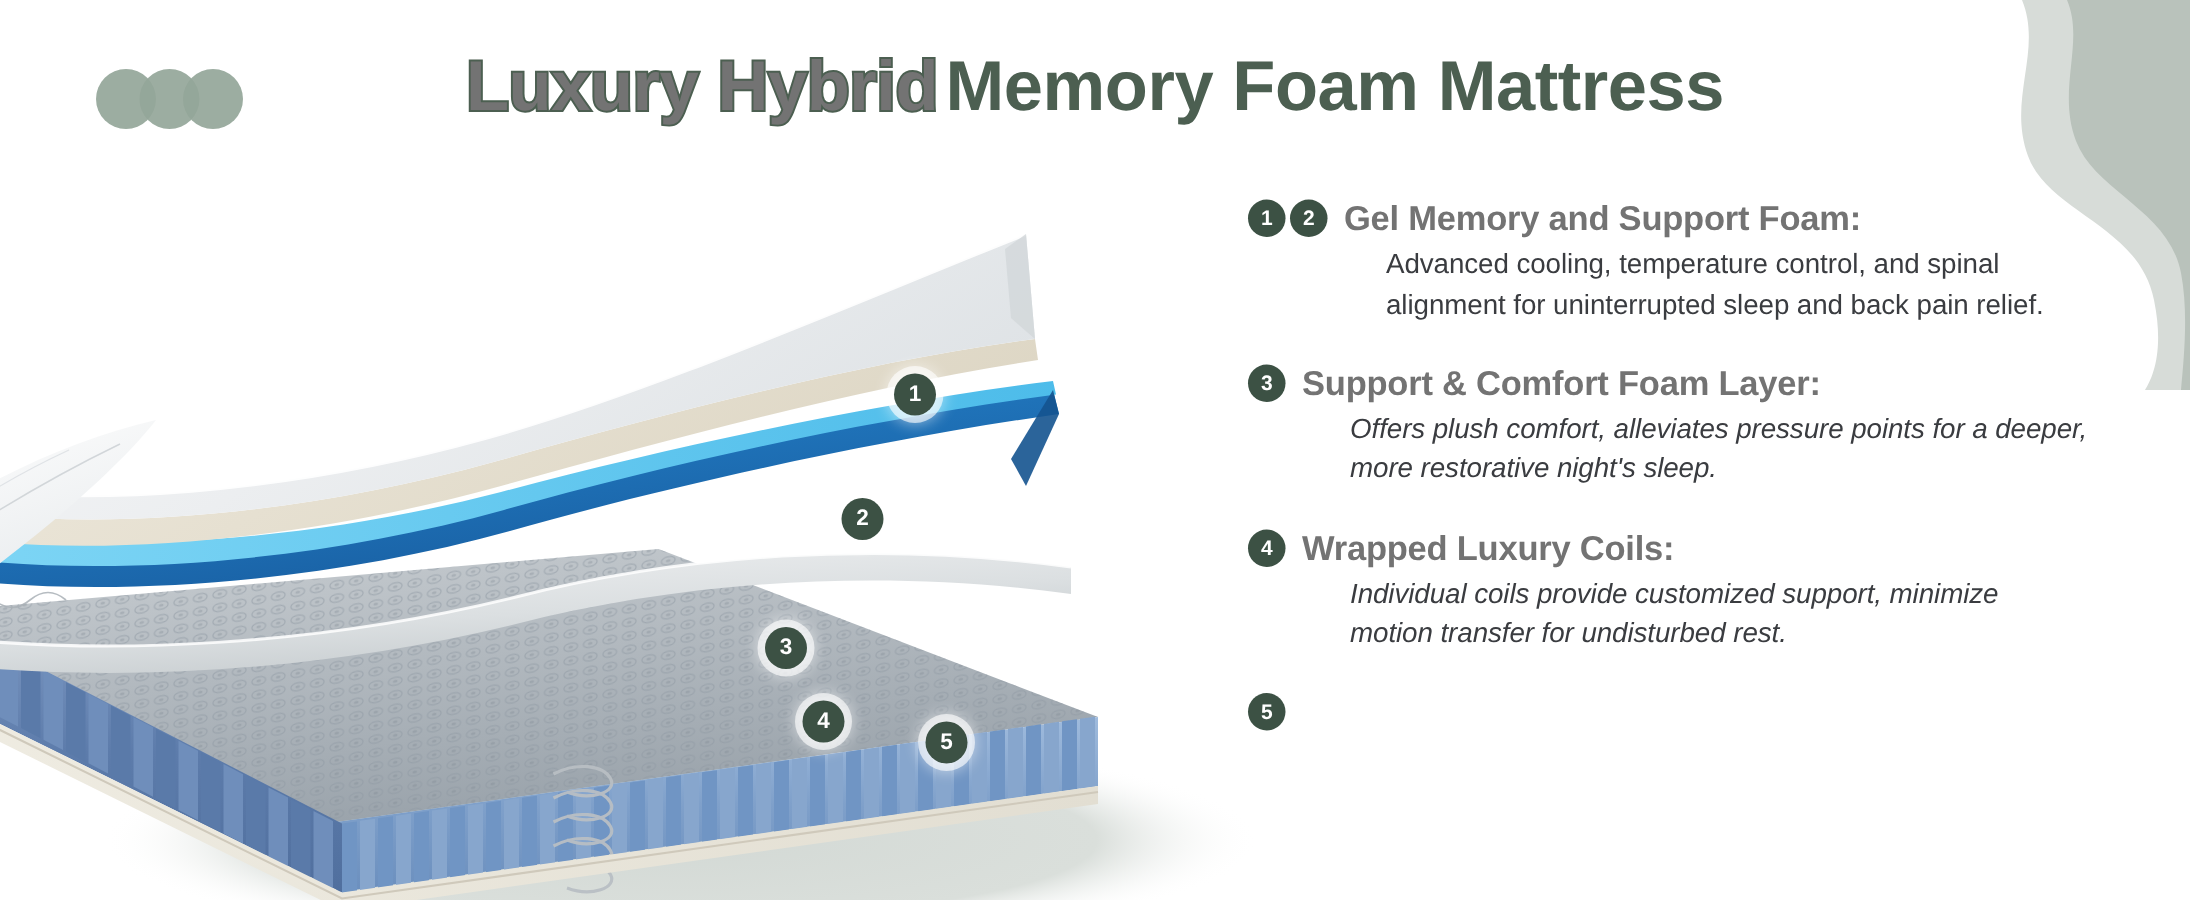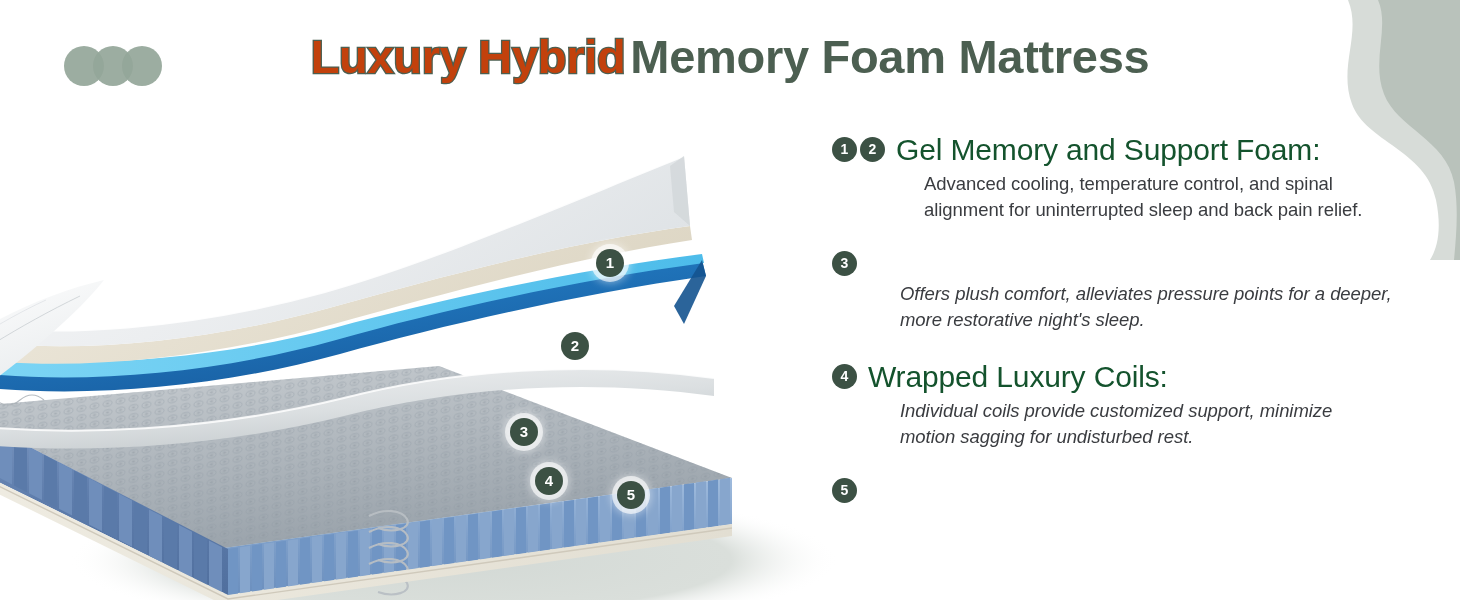--- a/index.html
+++ b/index.html
@@ -52,21 +52,21 @@
   .title-outline,
   .title-solid {
     font-size: 47px;
     font-weight: bold;
     letter-spacing: -0.3px;
     line-height: 1;
     display: inline;
     vertical-align: baseline;
   }
   .title-outline {
-    color: #c2410c;
+    color: #737373;
     -webkit-text-stroke: 2.6px #4c5f51;
     paint-order: stroke fill;
     margin-right: 5px;
   }
   .title-solid {
     color: #4c5f51;
   }
 
   
   .illustration {
@@ -130,23 +130,23 @@
     color: #ffffff;
     font-size: 14px;
     font-weight: bold;
     line-height: 25px;
     text-align: center;
     flex: 0 0 auto;
   }
   .list-badge + .list-badge { margin-left: 3px; }
 
   .feature-title {
-    font-size: 30px;
-    font-weight: normal;
-    color: #14532d;
+    font-size: 23px;
+    font-weight: bold;
+    color: #737373;
     letter-spacing: -0.15px;
     line-height: 1.1;
   }
   .feature-body {
     margin-left: 68px;
     font-size: 18.5px;
     line-height: 1.42;
     color: #3a3c40;
     letter-spacing: -0.05px;
   }
@@ -396,32 +396,33 @@
         <div class="feature-title">Gel Memory and Support Foam:</div>
       </div>
       <div class="feature-body">Advanced cooling, temperature control, and spinal alignment for uninterrupted sleep and back pain relief.</div>
     </div>
 
     <div class="feature single-badge">
       <div class="feature-head">
         <div class="badge-group">
           <span class="list-badge">3</span>
         </div>
+        <div class="feature-title">Support &amp; Comfort Foam Layer:</div>
       </div>
       <div class="feature-body">Offers plush comfort, alleviates pressure points for a deeper, more restorative night's sleep.</div>
     </div>
 
     <div class="feature single-badge">
       <div class="feature-head">
         <div class="badge-group">
           <span class="list-badge">4</span>
         </div>
         <div class="feature-title">Wrapped Luxury Coils:</div>
       </div>
-      <div class="feature-body">Individual coils provide customized support, minimize motion sagging for undisturbed rest.</div>
+      <div class="feature-body">Individual coils provide customized support, minimize motion transfer for undisturbed rest.</div>
     </div>
 
     <div class="feature single-badge">
       <div class="feature-head">
         <div class="badge-group">
           <span class="list-badge">5</span>
         </div>
       </div>
     </div>
 

